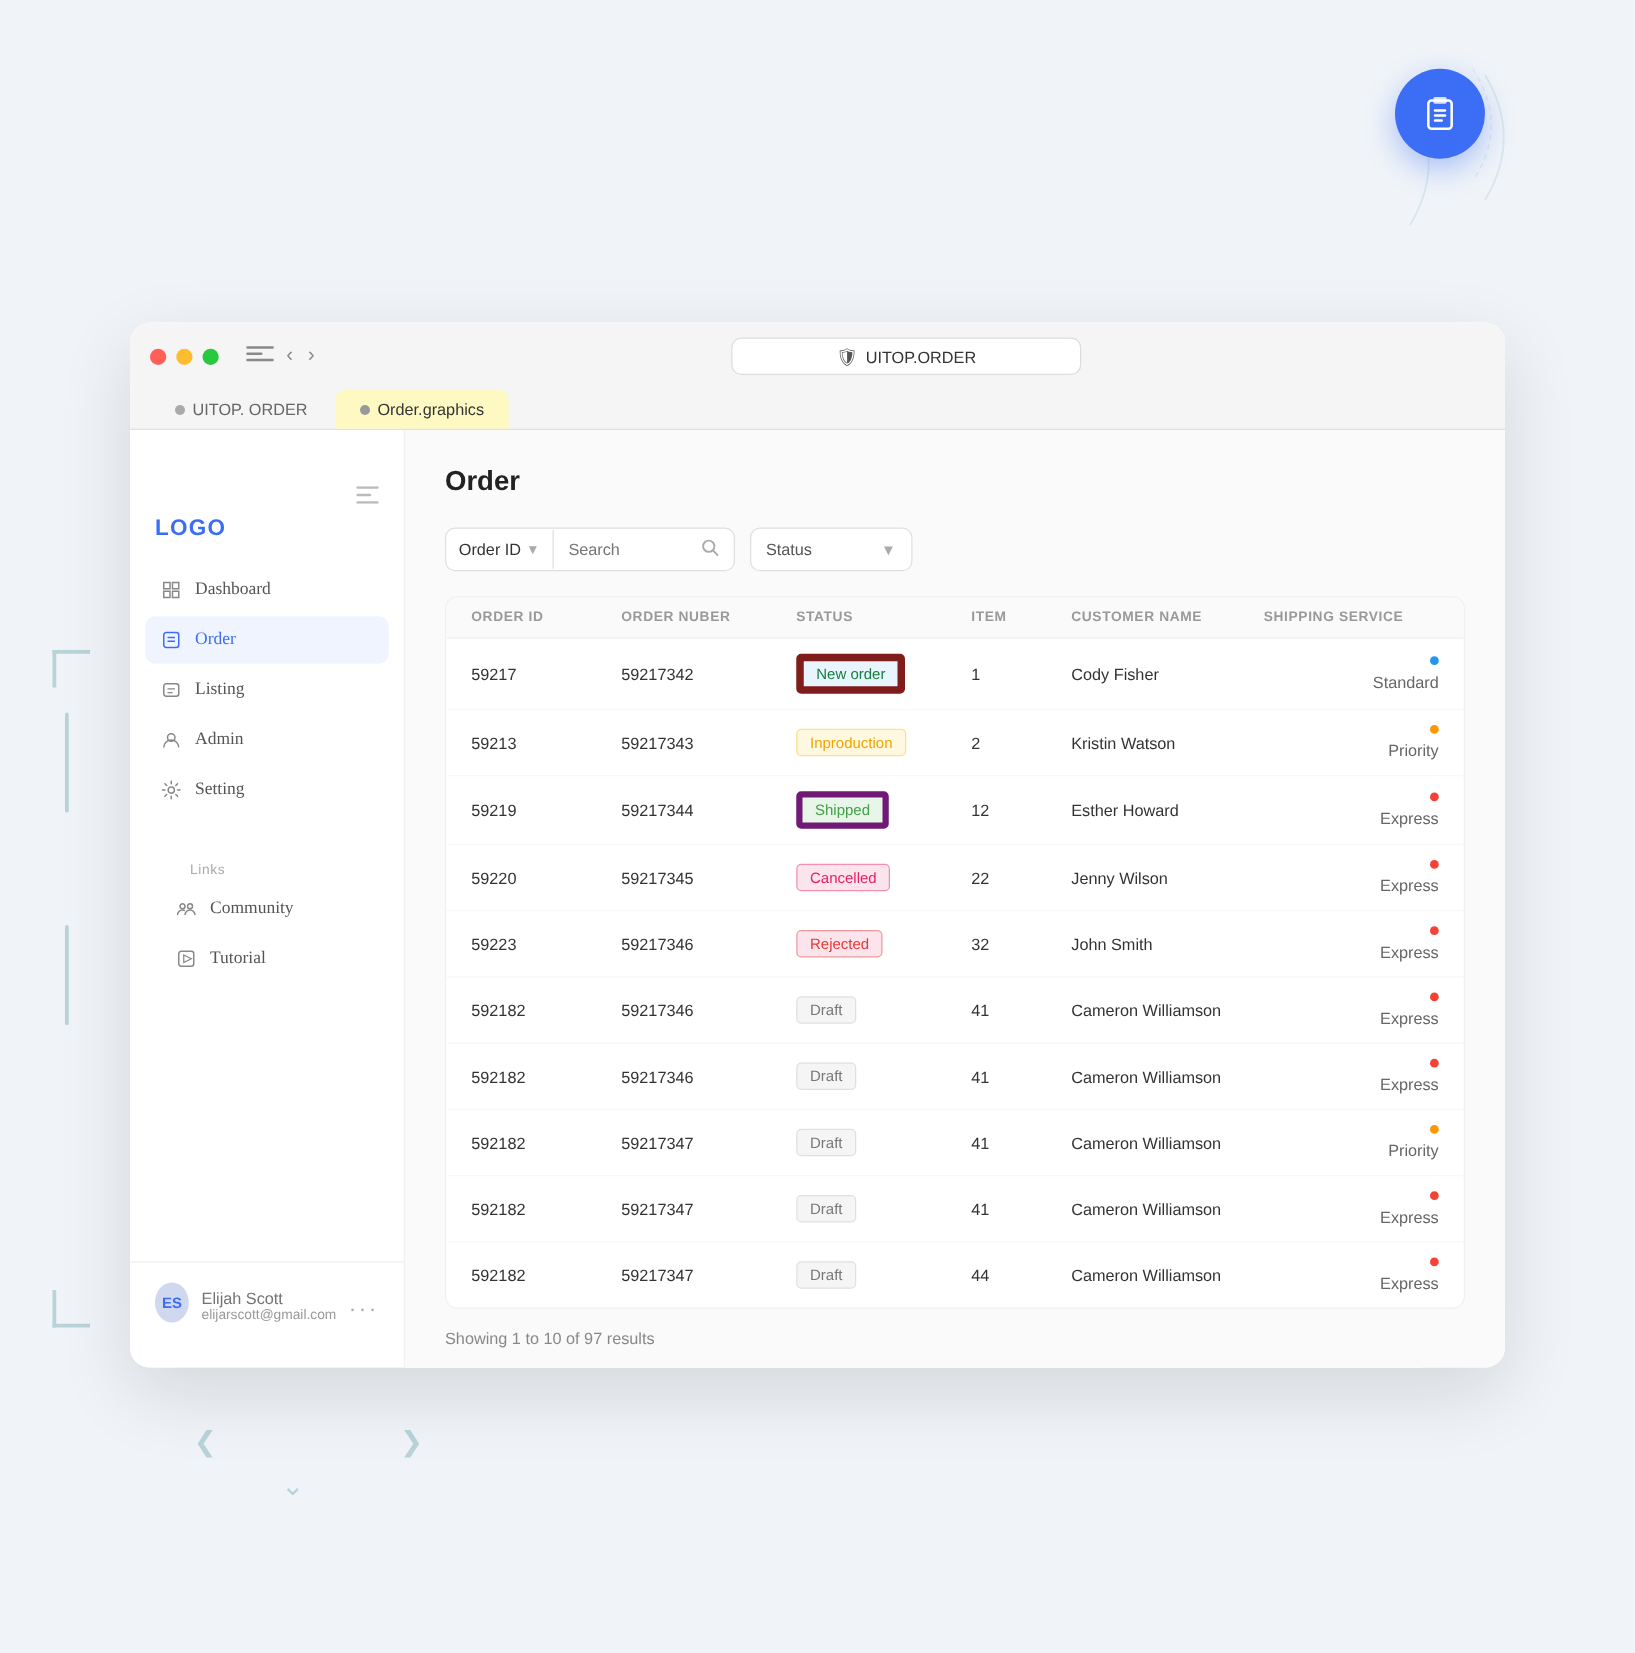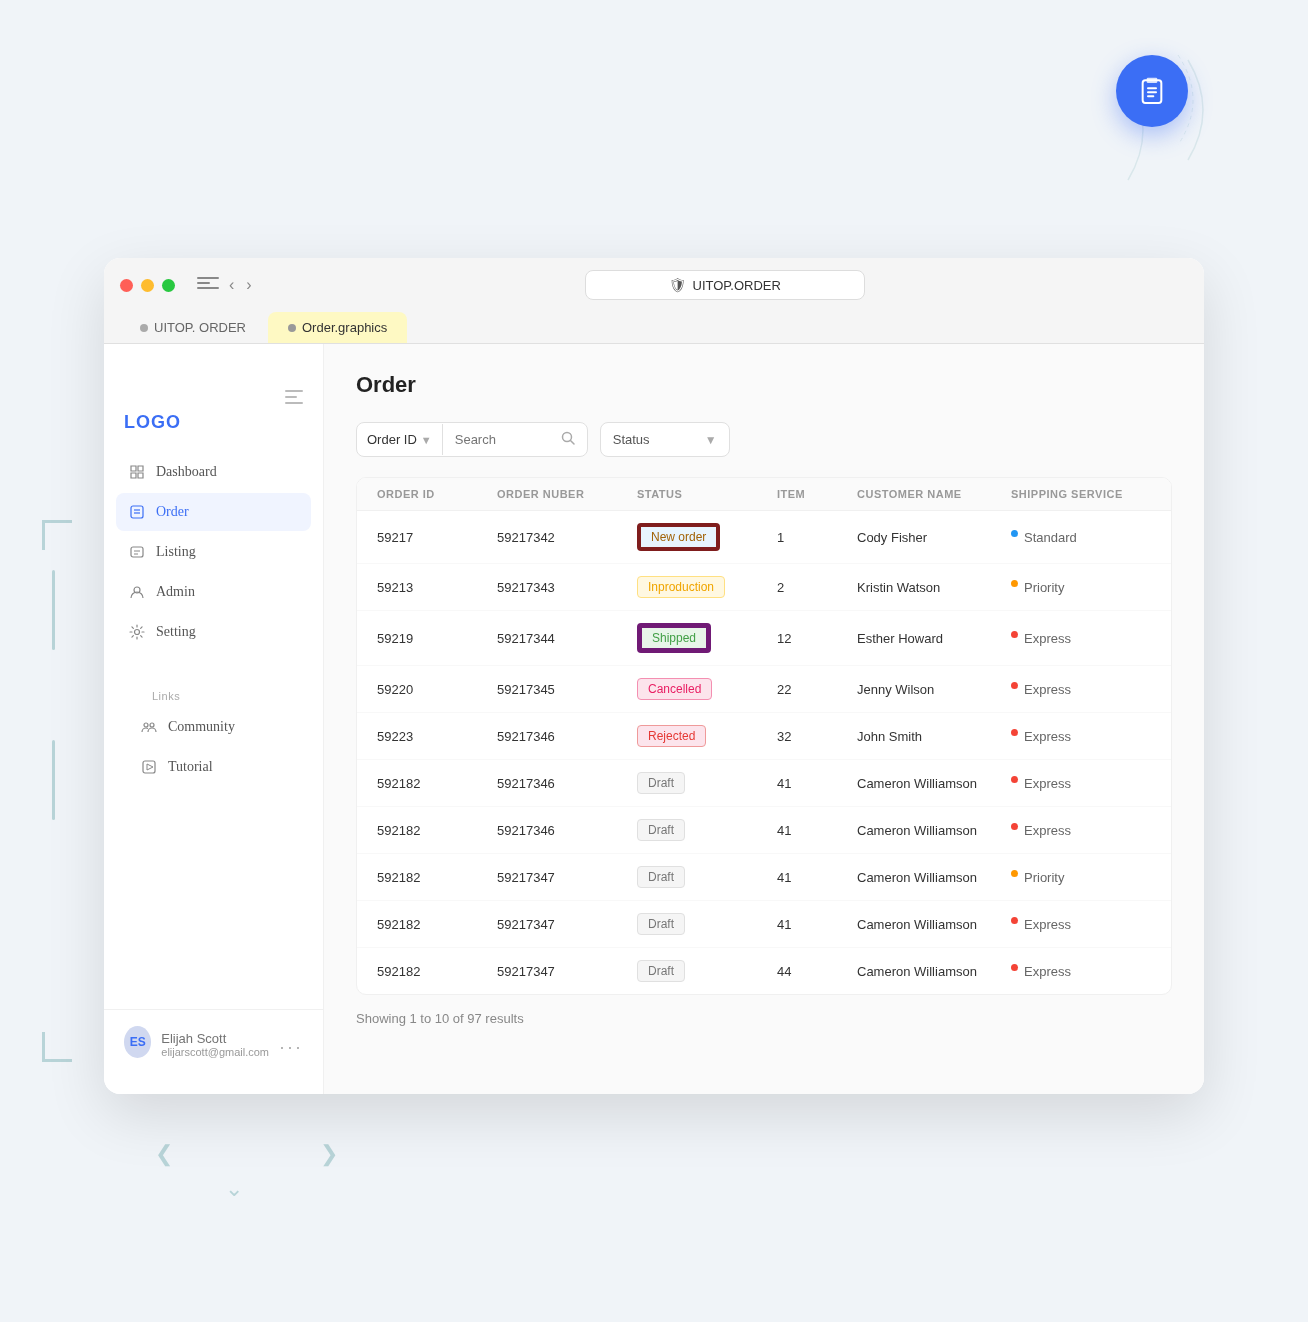--- a/index.html
+++ b/index.html
@@ -347,32 +347,33 @@
 
     
     .badge {
       display: inline-flex;
       align-items: center;
       padding: 3px 10px;
       border-radius: 4px;
       font-size: 12px;
       font-weight: 500;
     }
-    .badge-new { background: #e8f4fe; color: #a16207; border: 4px solid #7f1d1d; }
+    .badge-new { background: #e8f4fe; color: #15803d; border: 6px solid #7f1d1d; }
     .badge-inprod { background: #fff8e1; color: #f0a500; border: 1px solid #ffe082; }
     .badge-shipped { background: #e8f5e9; color: #43a047; border: 5px solid #701a75; }
     .badge-cancelled { background: #fce4ec; color: #e91e63; border: 1px solid #f48fb1; }
     .badge-rejected { background: #fce4ec; color: #e53935; border: 1px solid #ef9a9a; }
     .badge-draft { background: #f5f5f5; color: #777; border: 1px solid #e0e0e0; }
 
     
     .shipping-cell {
       display: flex;
-      align-items: flex-start;
+      align-items: flex-end;
       gap: 6px;
+      flex-direction: column;
     }
     .ship-dot {
       width: 7px; height: 7px; border-radius: 50%;
     }
     .ship-standard { background: #2196f3; }
     .ship-priority { background: #ff9800; }
     .ship-express { background: #f44336; }
     .ship-text { font-size: 13px; color: #666; }
 
     .results-text {

